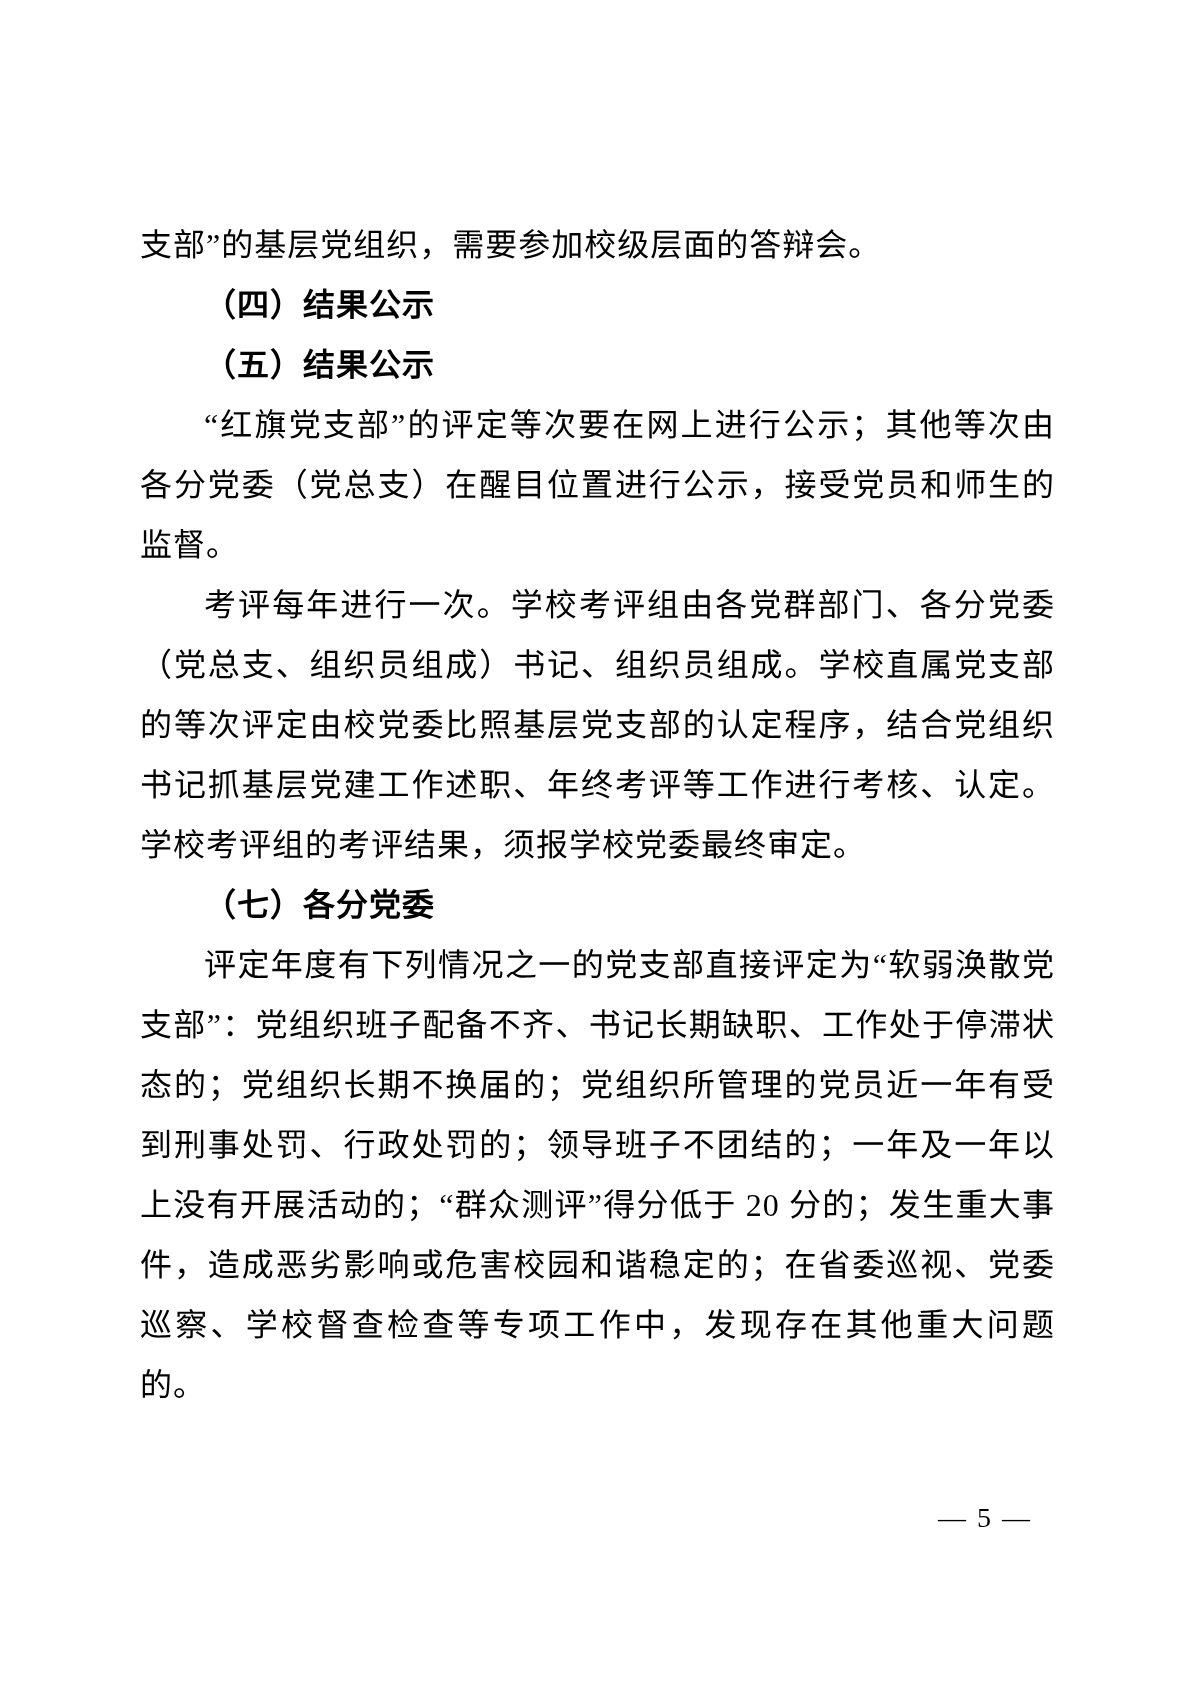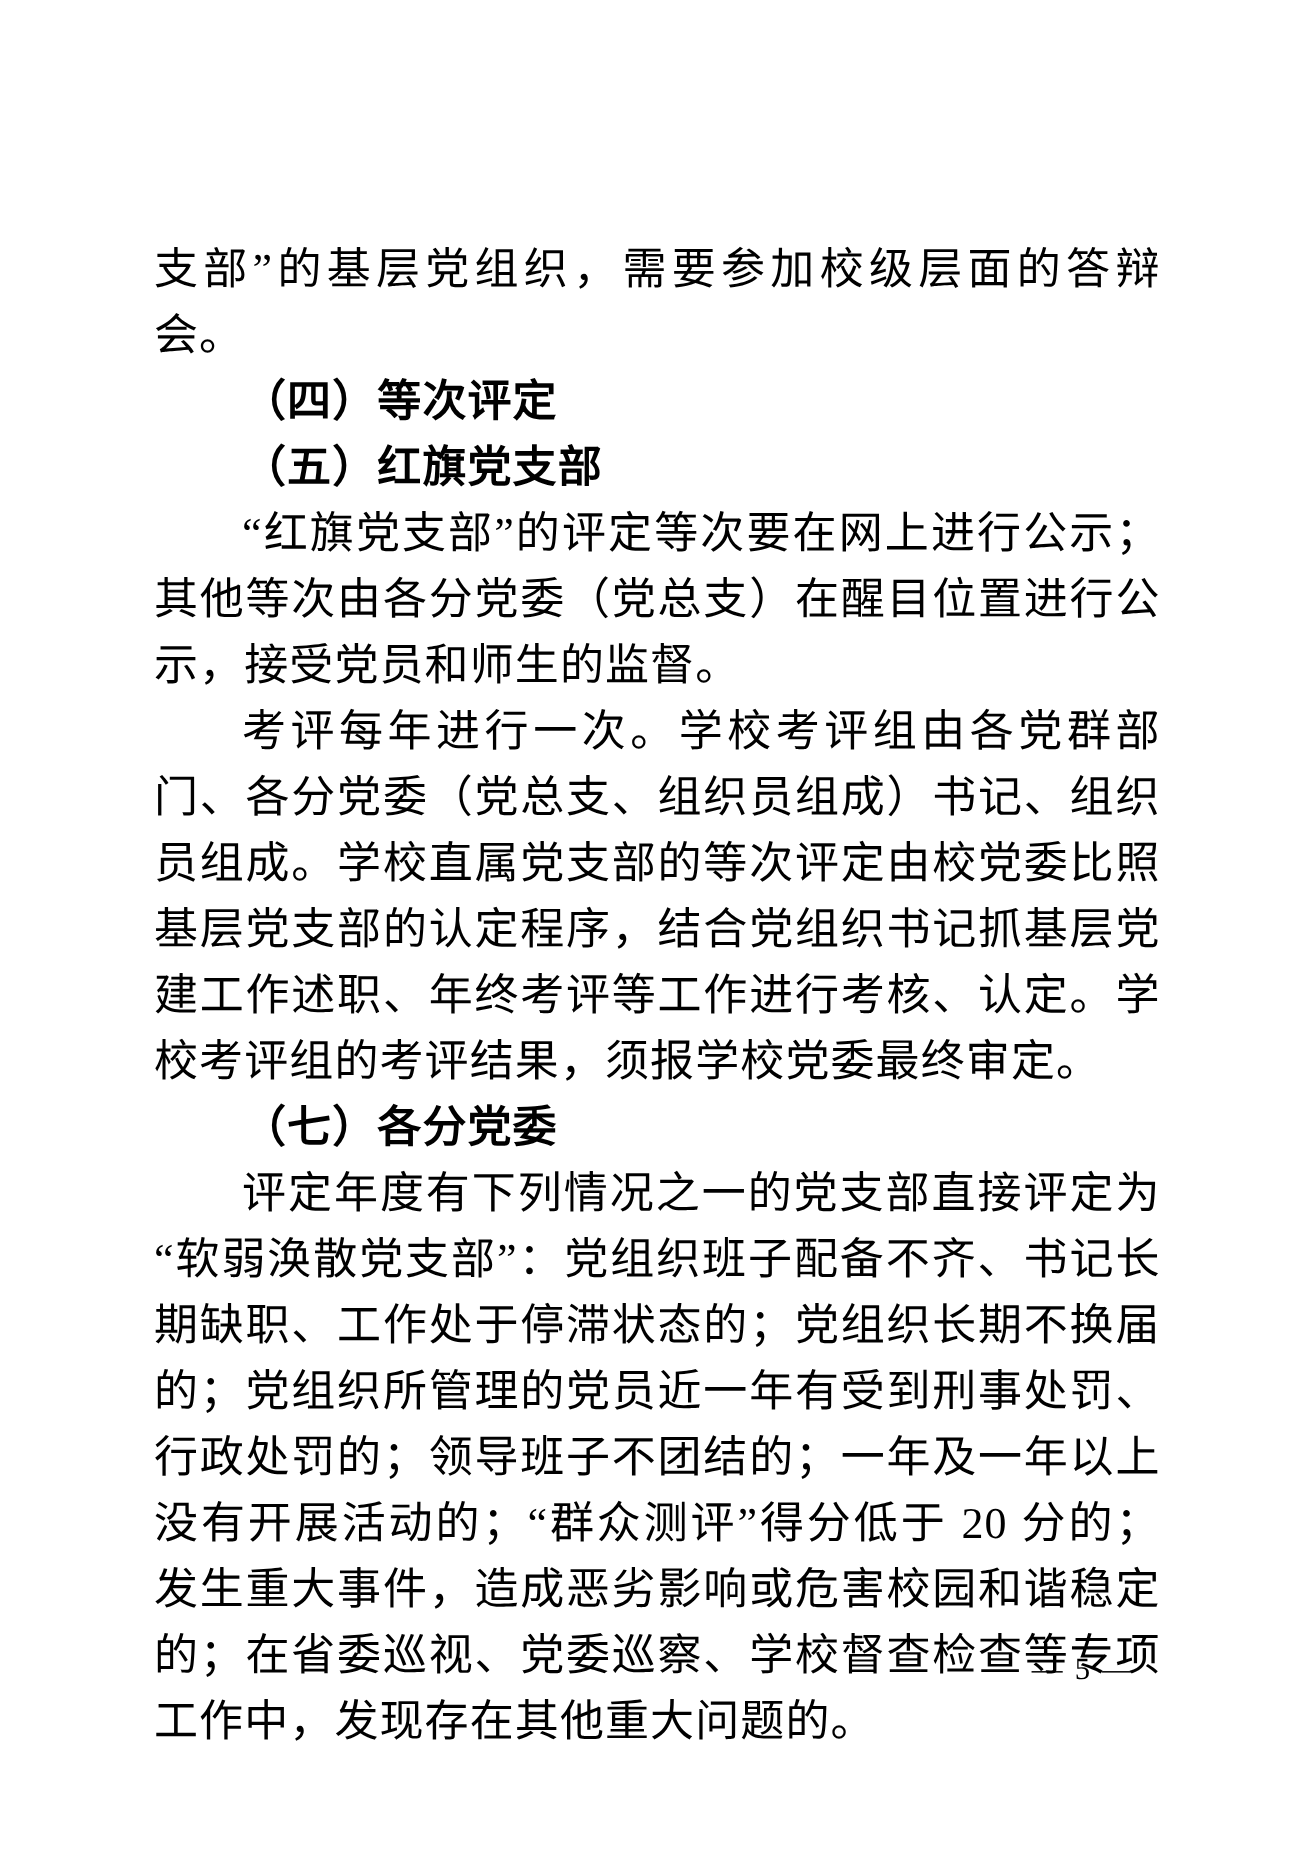--- a/index.html
+++ b/index.html
@@ -17,21 +17,21 @@
     overflow: hidden;
   }
   .content {
     position: absolute;
     left: 140px;
     top: 215px;
     width: 915px;
   }
   .content p {
     margin: 0;
-    font-size: 40px;
+    font-size: 32px;
     line-height: 60px;
     text-align: justify;
     text-justify: inter-character;
     letter-spacing: 1px;
     color: #000000;
   }
   .content p.heading {
     font-weight: bold;
     text-indent: 2em;
     text-align: left;
@@ -54,21 +54,21 @@
     white-space: nowrap;
   }
 </style>
 </head>
 <body>
 
 <div class="page">
   <div class="content">
 
   <p class="continuation">支部”的基层党组织，需要参加校级层面的答辩会。</p>
-      <p class="heading">（四）等次评定</p>
-      <p class="heading">（五）红旗党支部</p>
+      <p class="heading">（四）结果公示</p>
+      <p class="heading">（五）结果公示</p>
       <p class="paragraph">“红旗党支部”的评定等次要在网上进行公示；其他等次由各分党委（党总支）在醒目位置进行公示，接受党员和师生的监督。</p>
       <p class="paragraph">考评每年进行一次。学校考评组由各党群部门、各分党委（党总支、组织员组成）书记、组织员组成。学校直属党支部的等次评定由校党委比照基层党支部的认定程序，结合党组织书记抓基层党建工作述职、年终考评等工作进行考核、认定。学校考评组的考评结果，须报学校党委最终审定。</p>
       <p class="heading">（七）各分党委</p>
       <p class="paragraph">评定年度有下列情况之一的党支部直接评定为“软弱涣散党支部”：党组织班子配备不齐、书记长期缺职、工作处于停滞状态的；党组织长期不换届的；党组织所管理的党员近一年有受到刑事处罚、行政处罚的；领导班子不团结的；一年及一年以上没有开展活动的；“群众测评”得分低于 20 分的；发生重大事件，造成恶劣影响或危害校园和谐稳定的；在省委巡视、党委巡察、学校督查检查等专项工作中，发现存在其他重大问题的。</p>
     </div>
   <div class="footer-page-number">— 5 —</div>
 </div>
 
 </body></html>

